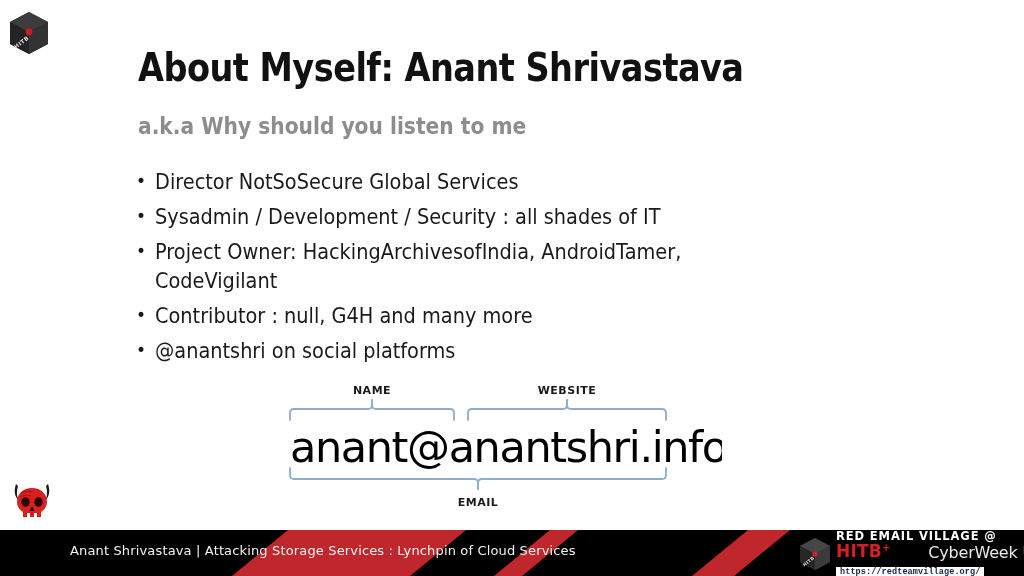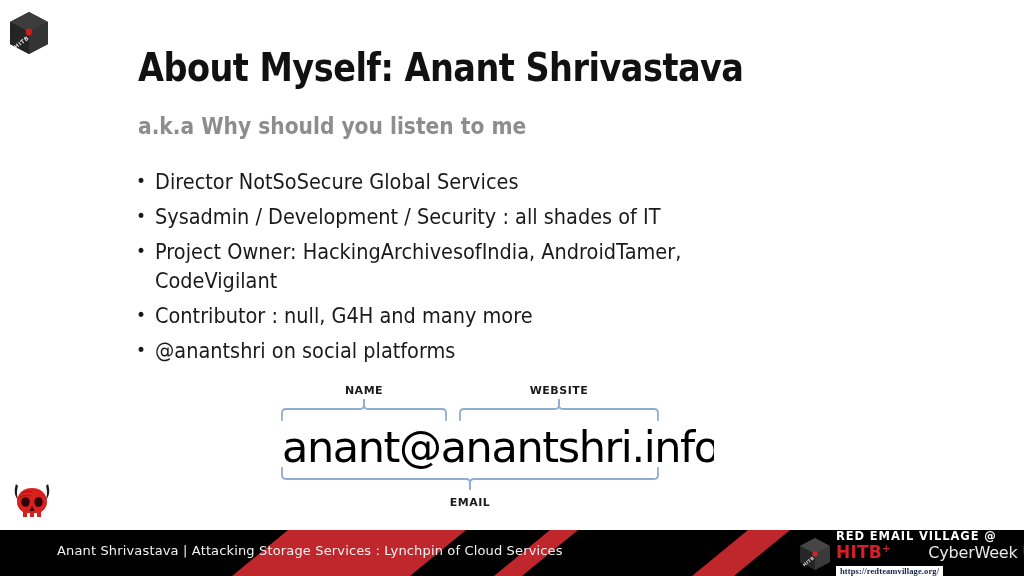--- a/index.html
+++ b/index.html
@@ -88,21 +88,21 @@
   .bullet-text {
     flex: 1 1 auto;
     transform: scaleX(0.92);
     transform-origin: left top;
     width: 108%;
   }
 
   
   .email-figure {
     position: absolute;
-    left: 264px;
+    left: 272px;
     top: 374px;
     width: 450px;
     height: 136px;
     background: #ffffff;
     overflow: hidden;
   }
   .email-figure svg { display: block; }
 
   
   .skull-logo {
@@ -122,21 +122,21 @@
     height: 46px;
     background: #000000;
     overflow: hidden;
   }
   .footer-stripes {
     position: absolute;
     inset: 0;
   }
   .footer-text {
     position: absolute;
-    left: 57px;
+    left: 70px;
     top: 13px;
     font-family: "DejaVu Sans", sans-serif;
     font-size: 13px;
     color: #f2f2f2;
     letter-spacing: 0.15px;
     white-space: nowrap;
     z-index: 3;
     text-align: center;
   }
 
@@ -197,21 +197,21 @@
     font-size: 16px;
     color: #e8e8e8;
     letter-spacing: -0.2px;
     margin-left: 38px;
   }
   .rtv-url {
     display: inline-block;
     margin-top: 2px;
     background: #ffffff;
     color: #12224c;
-    font-family: Liberation Serif, serif;
+    font-family: Liberation Mono, monospace;
     font-weight: bold;
     font-size: 8.5px;
     letter-spacing: 0.1px;
     padding: 1px 4px 1px 4px;
     white-space: nowrap;
   }
 </style>
 </head>
 <body>
 

